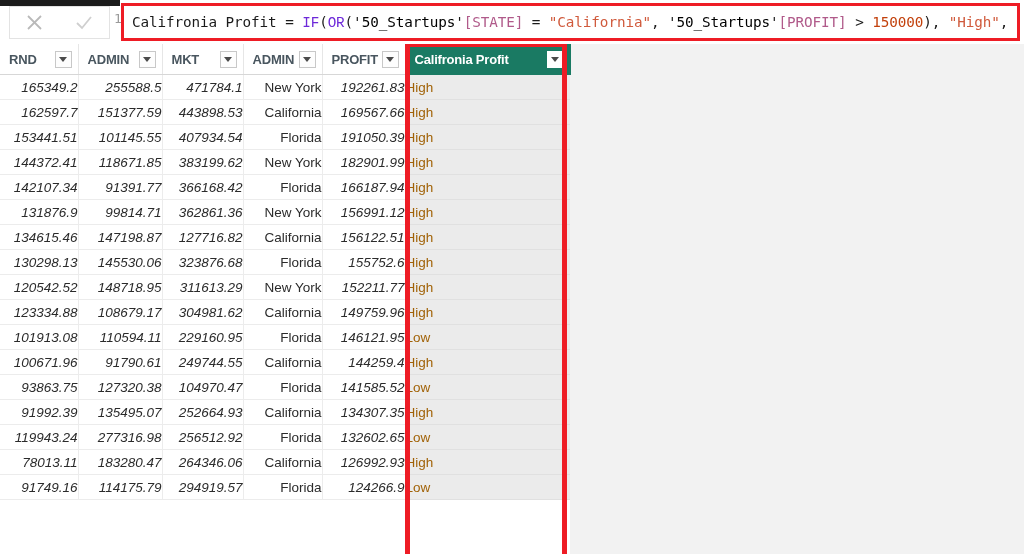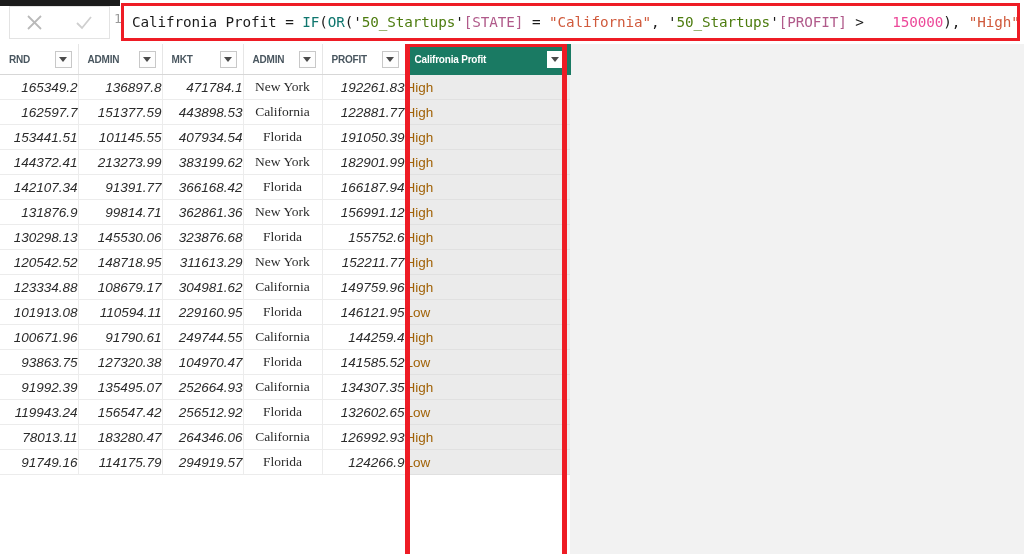--- a/index.html
+++ b/index.html
@@ -67,25 +67,25 @@
     overflow: hidden;
   }
   .formula-text {
     font-family: "DejaVu Sans Mono", monospace;
     font-size: 14.3px;
     color: #1a1a1a;
     white-space: pre;
     letter-spacing: -0.1px;
   }
   .tok-plain { color: #1a1a1a; }
-  .tok-func  { color: #0f766e; }
-  .tok-table { color: #4d7c0f; }
+  .tok-func  { color: #6d28d9; font-family: Liberation Mono, monospace; }
+  .tok-table { color: #000000; }
   .tok-col   { color: #b05a8a; }
   .tok-str   { color: #d05a3c; }
-  .tok-num   { color: #ec4899; margin-left: 20px; }
+  .tok-num   { color: #c2410c; }
   .tok-paren { color: #1a1a1a; }
 
   
   .grid {
     position: absolute;
     left: 0; top: 44px;
     width: 570px;
     height: 510px;
     background: #ffffff;
   }
@@ -106,21 +106,21 @@
     vertical-align: middle;
   }
   .th-inner {
     display: flex;
     align-items: center;
     justify-content: space-between;
     padding: 0 6px 0 9px;
     height: 30px;
   }
   .th-label {
-    font-size: 10px;
+    font-size: 13px;
     font-weight: bold;
     color: #49565f;
     white-space: nowrap;
     letter-spacing: -0.2px;
   }
   .filter-btn {
     width: 17px; height: 17px;
     background: #fdfdfd;
     border: 1px solid #c8c8c8;
     display: flex;
@@ -153,23 +153,22 @@
     background: #ffffff;
     white-space: nowrap;
     overflow: hidden;
   }
   td.num {
     text-align: right;
     padding-right: 7px;
     font-style: italic;
   }
   td.txt {
-    text-align: center;
+    text-align: right;
     padding-left: 8px;
-    font-family: Liberation Serif, serif;
   }
   td.calc {
     background: #ebebeb;
     text-align: left;
     padding-left: 8px;
     border-right: none;
     border-bottom: 1px solid #e0e0e0;
     color: #a16207;
   }
 
@@ -282,45 +281,45 @@
                 <span class="filter-btn">
                   <span class="caret"></span>
                 </span>
               </div>
             </th>
           </tr>
       </thead>
       <tbody id="body-rows">
           <tr>
             <td class="num">165349.2</td>
-            <td class="num">136897.8</td>
+            <td class="num">255588.5</td>
             <td class="num">471784.1</td>
             <td class="txt">New York</td>
             <td class="num">192261.83</td>
             <td class="calc">High</td>
           </tr>
           <tr>
             <td class="num">162597.7</td>
             <td class="num">151377.59</td>
             <td class="num">443898.53</td>
             <td class="txt">California</td>
-            <td class="num">122881.77</td>
+            <td class="num">169567.66</td>
             <td class="calc">High</td>
           </tr>
           <tr>
             <td class="num">153441.51</td>
             <td class="num">101145.55</td>
             <td class="num">407934.54</td>
             <td class="txt">Florida</td>
             <td class="num">191050.39</td>
             <td class="calc">High</td>
           </tr>
           <tr>
             <td class="num">144372.41</td>
-            <td class="num">213273.99</td>
+            <td class="num">118671.85</td>
             <td class="num">383199.62</td>
             <td class="txt">New York</td>
             <td class="num">182901.99</td>
             <td class="calc">High</td>
           </tr>
           <tr>
             <td class="num">142107.34</td>
             <td class="num">91391.77</td>
             <td class="num">366168.42</td>
             <td class="txt">Florida</td>
@@ -329,20 +328,28 @@
           </tr>
           <tr>
             <td class="num">131876.9</td>
             <td class="num">99814.71</td>
             <td class="num">362861.36</td>
             <td class="txt">New York</td>
             <td class="num">156991.12</td>
             <td class="calc">High</td>
           </tr>
           <tr>
+            <td class="num">134615.46</td>
+            <td class="num">147198.87</td>
+            <td class="num">127716.82</td>
+            <td class="txt">California</td>
+            <td class="num">156122.51</td>
+            <td class="calc">High</td>
+          </tr>
+          <tr>
             <td class="num">130298.13</td>
             <td class="num">145530.06</td>
             <td class="num">323876.68</td>
             <td class="txt">Florida</td>
             <td class="num">155752.6</td>
             <td class="calc">High</td>
           </tr>
           <tr>
             <td class="num">120542.52</td>
             <td class="num">148718.95</td>
@@ -386,21 +393,21 @@
           <tr>
             <td class="num">91992.39</td>
             <td class="num">135495.07</td>
             <td class="num">252664.93</td>
             <td class="txt">California</td>
             <td class="num">134307.35</td>
             <td class="calc">High</td>
           </tr>
           <tr>
             <td class="num">119943.24</td>
-            <td class="num">156547.42</td>
+            <td class="num">277316.98</td>
             <td class="num">256512.92</td>
             <td class="txt">Florida</td>
             <td class="num">132602.65</td>
             <td class="calc">Low</td>
           </tr>
           <tr>
             <td class="num">78013.11</td>
             <td class="num">183280.47</td>
             <td class="num">264346.06</td>
             <td class="txt">California</td>

